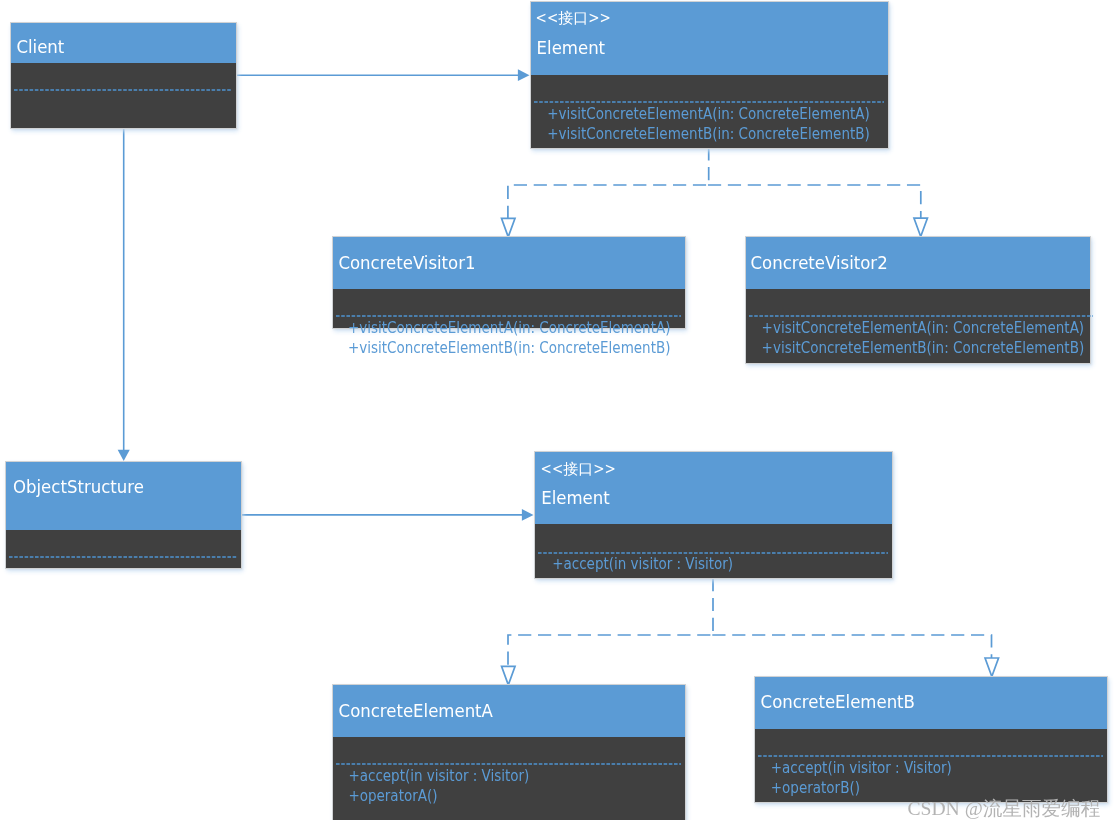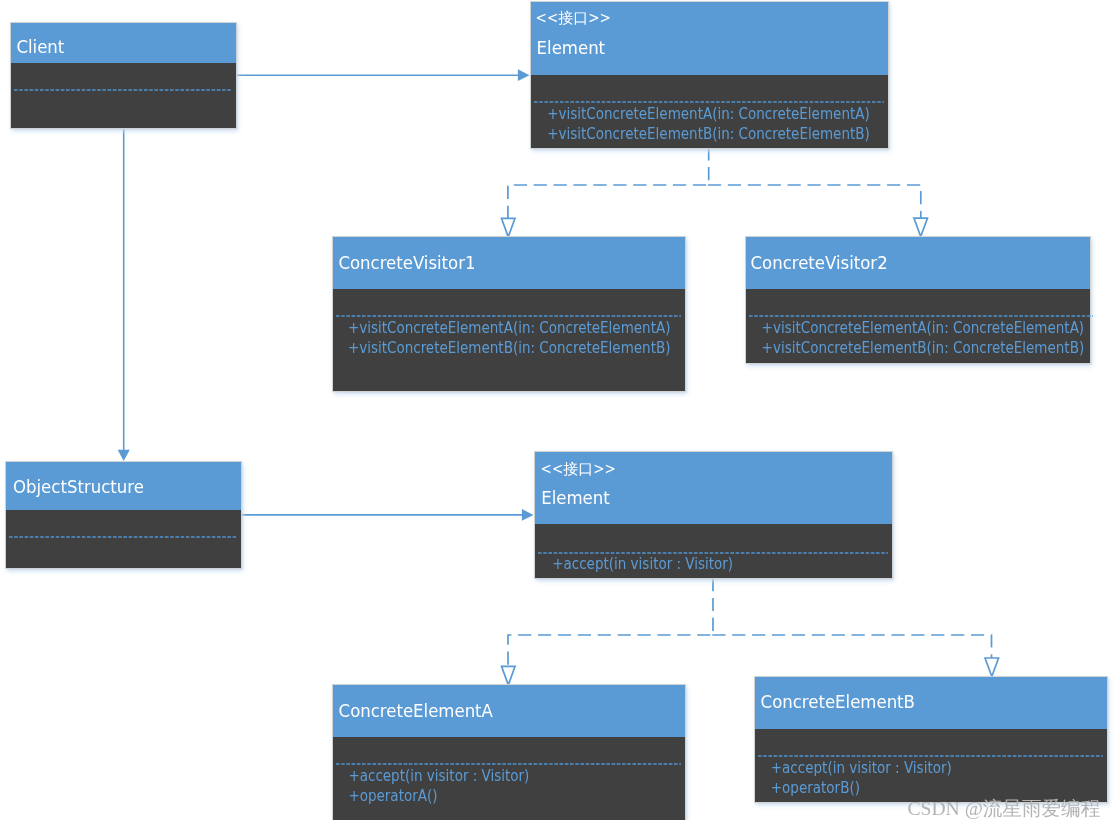--- a/index.html
+++ b/index.html
@@ -79,21 +79,21 @@
         <div class="nm" style="left: 5.6px; top: 36.5px;">Element</div>
       </div>
       <div class="bodyp" style="height: 73px;">
         <svg class="sep" width="350" height="4" style="top: 24.9px;">
             <line x1="0" y1="2" x2="350" y2="2"></line>
           </svg>
         <div class="mth" style="left: 16.2px; top: 31.6px;">+visitConcreteElementA(in: ConcreteElementA)</div>
         <div class="mth" style="left: 16.2px; top: 51.6px;">+visitConcreteElementB(in: ConcreteElementB)</div>
       </div>
     </div>
-    <div class="uml" style="left: 332px; top: 236px; width: 354px; height: 156px;">
+    <div class="uml" style="left: 332px; top: 236px; width: 354px; height: 93px;">
       <div class="hdr" style="height: 52px;">
         <div class="nm" style="left: 5.4px; top: 17.3px;">ConcreteVisitor1</div>
       </div>
       <div class="bodyp" style="height: 74px;">
         <svg class="sep" width="345" height="4" style="top: 24.9px;">
             <line x1="0" y1="2" x2="345" y2="2"></line>
           </svg>
         <div class="mth" style="left: 14.9px; top: 31.6px;">+visitConcreteElementA(in: ConcreteElementA)</div>
         <div class="mth" style="left: 14.9px; top: 51.6px;">+visitConcreteElementB(in: ConcreteElementB)</div>
       </div>
@@ -104,21 +104,21 @@
       </div>
       <div class="bodyp" style="height: 74px;">
         <svg class="sep" width="344" height="4" style="top: 24.9px;">
             <line x1="0" y1="2" x2="344" y2="2"></line>
           </svg>
         <div class="mth" style="left: 15.6px; top: 31.6px;">+visitConcreteElementA(in: ConcreteElementA)</div>
         <div class="mth" style="left: 15.6px; top: 51.6px;">+visitConcreteElementB(in: ConcreteElementB)</div>
       </div>
     </div>
     <div class="uml" style="left: 5px; top: 461px; width: 237px; height: 108px;">
-      <div class="hdr" style="height: 48px;">
+      <div class="hdr" style="height: 68px;">
         <div class="nm" style="left: 7px; top: 16px;">ObjectStructure</div>
       </div>
       <div class="bodyp" style="height: 54px;">
         <svg class="sep" width="228" height="4" style="top: 24.9px;">
             <line x1="0" y1="2" x2="228" y2="2"></line>
           </svg>
       </div>
     </div>
     <div class="uml" style="left: 534px; top: 451px; width: 359px; height: 128px;">
       <div class="hdr" style="height: 72px;">

